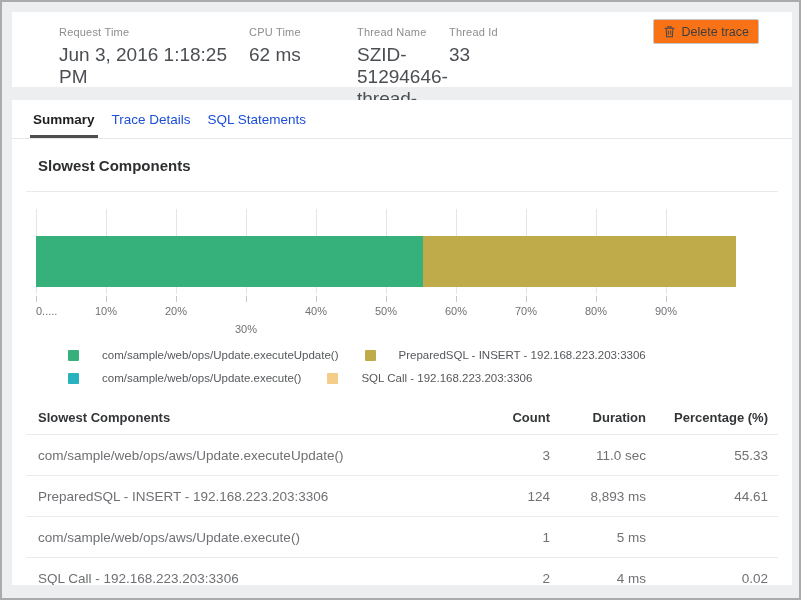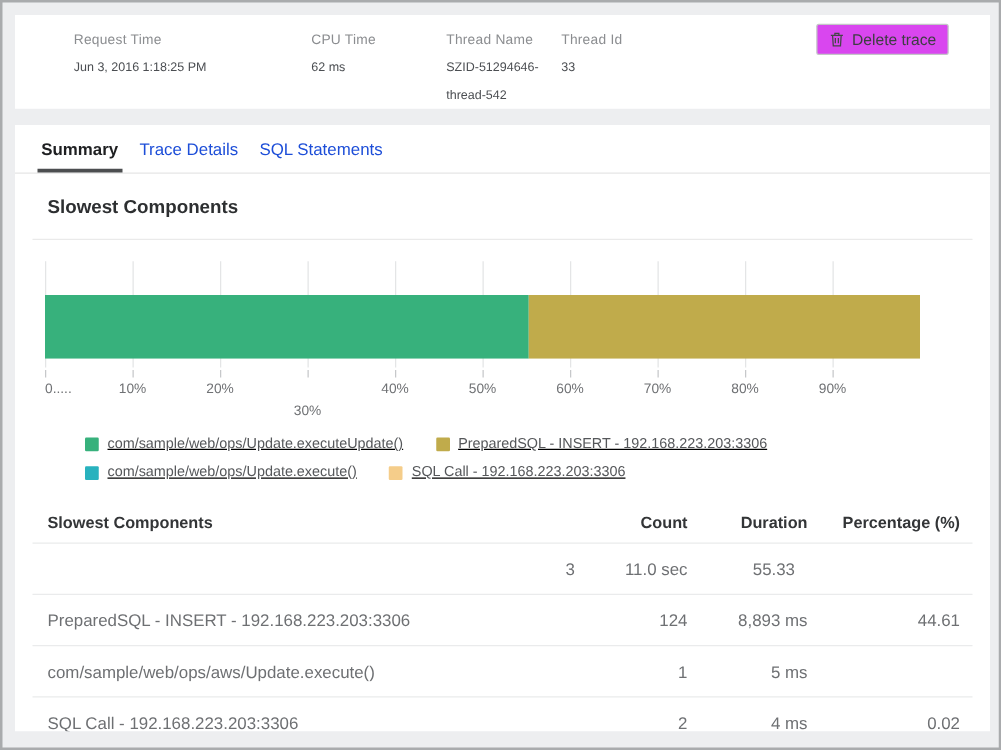--- a/index.html
+++ b/index.html
@@ -18,25 +18,25 @@
     background: #ffffff;
     display: flex;
     padding: 14px 0 0 37px;
   }
   .hfield { flex: 0 0 auto; }
   .hfield:nth-child(1) { width: 190px; margin-left: 10px; }
   .hfield:nth-child(2) { width: 108px; }
   .hfield:nth-child(3) { width: 92px; }
   .hfield:nth-child(4) { width: 138px; }
   .hfield .fl { font-size: 11px; color: #8b8d90; letter-spacing: .2px; display: block; }
-  .hfield .fv { font-size: 10px; color: #4b4e52; display: block; margin-top: 6px; line-height: 22px; padding-right: 18px; }
+  .hfield .fv { font-size: 19px; color: #4b4e52; display: block; margin-top: 6px; line-height: 22px; padding-right: 18px; }
   .delete-btn {
     position: absolute; right: 33px; top: 7px;
     height: 25px; padding: 0 9px;
-    background: #d946ef; border: 1px solid #c3c5c7; border-radius: 2px;
+    background: #f97316; border: 1px solid #c3c5c7; border-radius: 2px;
     font-size: 12.5px; color: #3c3e40;
     display: inline-flex; align-items: center; gap: 6px;
     cursor: pointer; font-family: inherit;
   }
   .delete-btn svg { display: block; }
 
   
   .main-panel {
     position: absolute; left: 10px; top: 98px; width: 780px; height: 485px;
     background: #ffffff; overflow: hidden;
@@ -75,21 +75,21 @@
   .axis-label.first { transform: none; }
   .stacked-bar {
     position: absolute; left: 0; top: 27px; height: 51px; width: 700px;
     display: flex; overflow: hidden;
   }
   .bar-seg { height: 100%; }
 
   
   .legend { position: absolute; left: 56px; top: 249px; right: 14px; }
   .legend-row { display: flex; align-items: center; gap: 26px; margin-bottom: 11px; }
-  .legend-item { display: inline-flex; align-items: center; gap: 7px; cursor: pointer; text-decoration: underline; }
+  .legend-item { display: inline-flex; align-items: center; gap: 23px; cursor: pointer; }
   .legend-swatch { width: 11px; height: 11px; border-radius: 1px; flex: 0 0 auto; }
   .legend-label { font-size: 11.5px; color: #55575a; white-space: nowrap; }
 
   
   .table { position: absolute; left: 14px; right: 14px; top: 300px; }
   .trow {
     display: grid; grid-template-columns: 1fr 90px 96px 132px;
     align-items: center;
   }
   .trow.head { height: 34px; font-weight: bold; color: #333537; font-size: 13px; }
@@ -206,20 +206,21 @@
     </div>
 
   <div class="table">
       <div class="trow head">
         <div class="c-name">Slowest Components</div>
         <div class="c-count">Count</div>
         <div class="c-dur">Duration</div>
         <div class="c-pct">Percentage (%)</div>
       </div>
       <div class="trow body">
+        <div class="c-name">com/sample/web/ops/aws/Update.executeUpdate()</div>
         <div class="c-count">3</div>
         <div class="c-dur">11.0 sec</div>
         <div class="c-pct">55.33</div>
       </div>
       <div class="trow body">
         <div class="c-name">PreparedSQL - INSERT - 192.168.223.203:3306</div>
         <div class="c-count">124</div>
         <div class="c-dur">8,893 ms</div>
         <div class="c-pct">44.61</div>
       </div>

